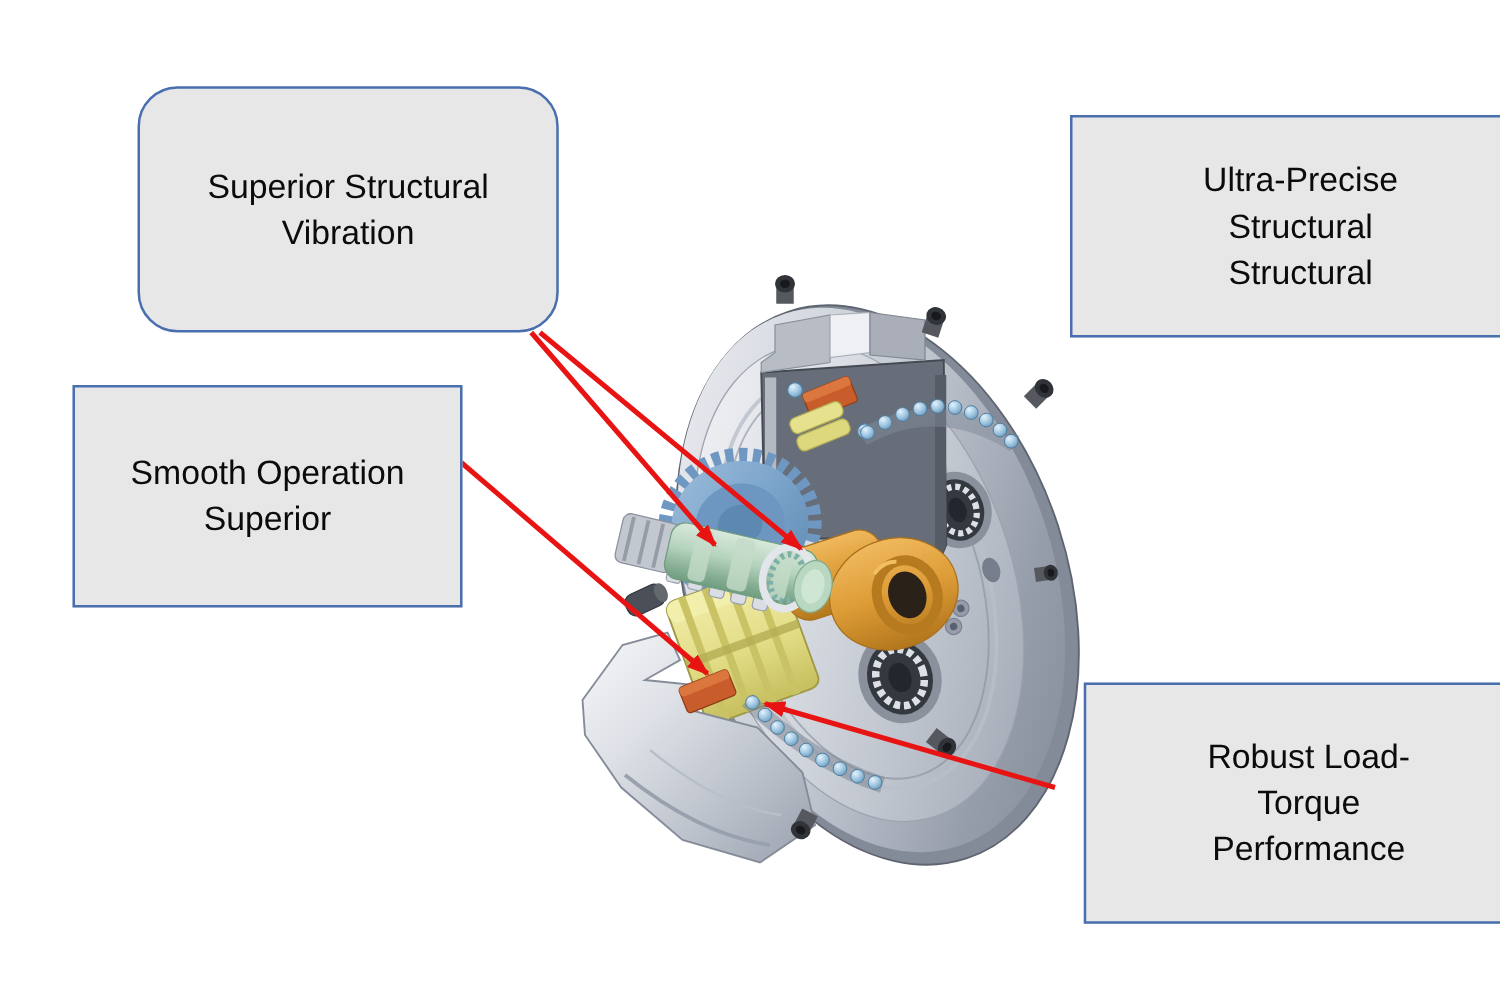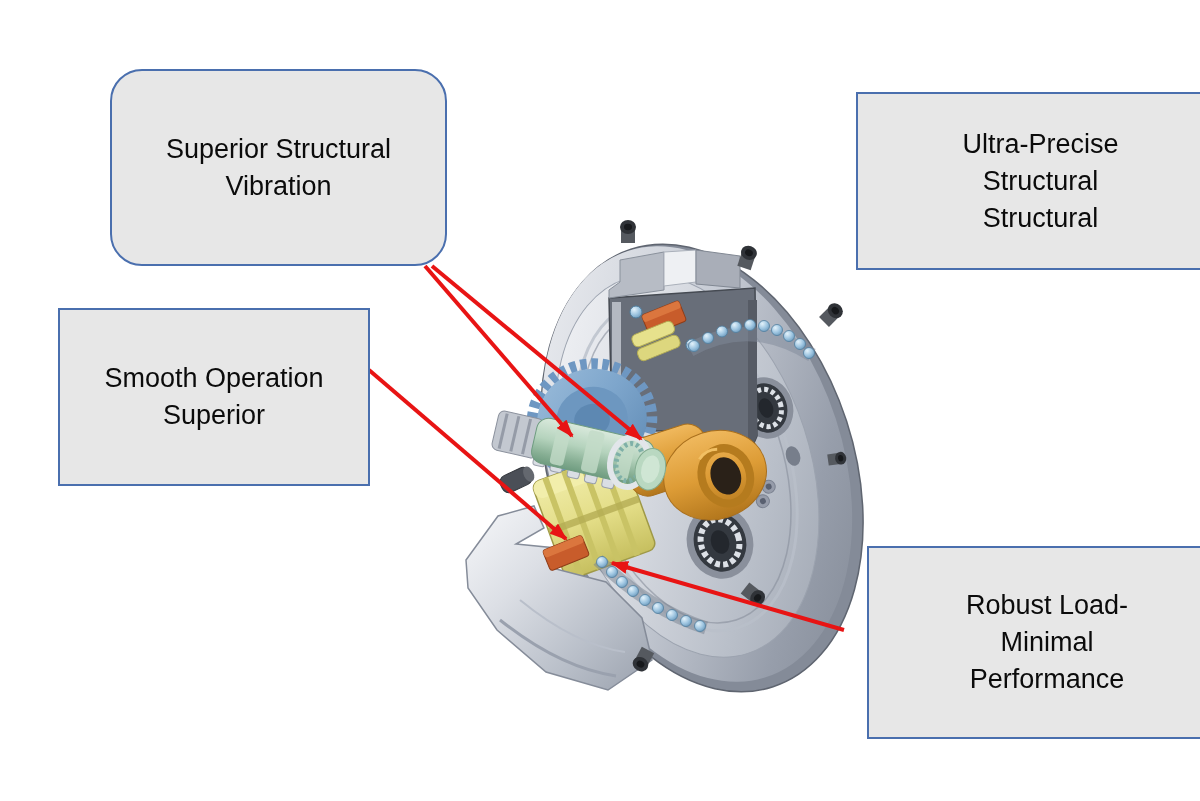--- a/index.html
+++ b/index.html
@@ -312,17 +312,17 @@
     <span>Structural</span>
   </div>
 
   <div class="callout" id="callout-smoothness">
     <span>Smooth Operation</span>
     <span>Superior</span>
   </div>
 
   <div class="callout" id="callout-load">
     <span>Robust Load-</span>
-    <span>Minimal</span>
+    <span>Torque</span>
     <span>Performance</span>
   </div>
 
 </div>
 
 </body></html>

